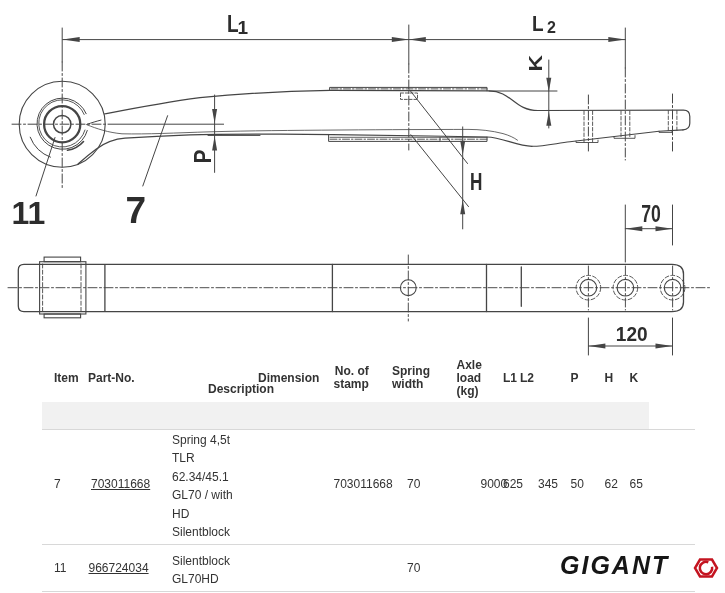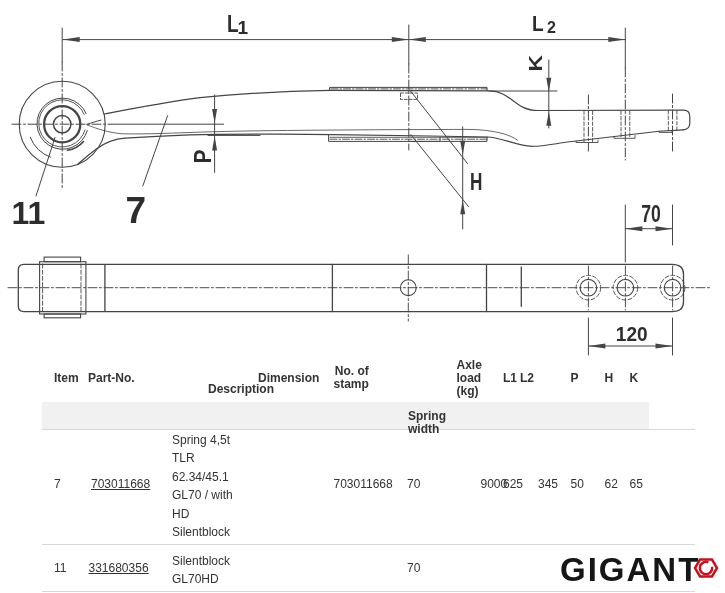--- a/index.html
+++ b/index.html
@@ -4,21 +4,21 @@
 <style>
   html,body{margin:0;padding:0;background:#fff;}
   #page{position:relative;width:725px;height:593px;background:#fff;overflow:hidden;
         font-family:"Liberation Sans",sans-serif;}
   .t{position:absolute;font-size:12px;line-height:13px;color:#333;white-space:pre;}
   .hd{font-weight:bold;}
   .lnk{text-decoration:underline;}
   .band{position:absolute;left:42px;top:402px;width:607px;height:27px;background:#f1f1f1;}
   .bline{position:absolute;background:#d8d8d8;height:1px;}
   #logo{position:absolute;left:560px;top:551px;color:#161616;font-weight:bold;
-        font-size:33px;letter-spacing:2px;}
+        font-size:25px;letter-spacing:2px;font-style:italic;}
 </style>
 </head>
 <body>
 <div id="page">
 <svg width="725" height="593" viewBox="0 0 725 593" style="position:absolute;left:0;top:0;" fill="none" stroke-linecap="round">
 <g stroke="#454545">
 
   <circle cx="62.2" cy="124.2" r="43" stroke-width="1.1"></circle>
 
   <path d="M 86.2,113.7 A 25.6,25.6 0 1 0 87.3,130.5" stroke-width="1"></path>
@@ -189,42 +189,42 @@
 <div class="band"></div>
 <div class="bline" style="left:42px;top:429px;width:653px;"></div>
 <div class="bline" style="left:42px;top:543.5px;width:653px;"></div>
 <div class="bline" style="left:42px;top:590.5px;width:653px;"></div>
 
 <div class="t hd" style="left:54px;top:371.5px;">Item</div>
 <div class="t hd" style="left:88px;top:371.5px;">Part-No.</div>
 <div class="t hd" style="left:172px;top:383px;margin-left:36px;">Description</div>
 <div class="t hd" style="left:258px;top:371.5px;">Dimension</div>
 <div class="t hd" style="left:333.5px;top:365px;text-align:right;">No. of<br>stamp</div>
-<div class="t hd" style="left:408px;top:365px;margin-top:45px;">Spring<br>width</div>
+<div class="t hd" style="left:392px;top:365px;">Spring<br>width</div>
 <div class="t hd" style="left:456.5px;top:358.5px;">Axle<br>load<br>(kg)</div>
 <div class="t hd" style="left:503px;top:371.5px;">L1</div>
 <div class="t hd" style="left:520px;top:371.5px;text-align:center;">L2</div>
 <div class="t hd" style="left:570.5px;top:371.5px;">P</div>
 <div class="t hd" style="left:604.5px;top:371.5px;">H</div>
 <div class="t hd" style="left:629.5px;top:371.5px;">K</div>
 
 <div class="t" style="left:54px;top:477.5px;">7</div>
 <div class="t lnk" style="left:91px;top:477.5px;">703011668</div>
 <div class="t" style="left:172px;top:431px;line-height:18.4px;">Spring 4,5t<br>TLR<br>62.34/45.1<br>GL70 / with<br>HD<br>Silentblock</div>
 <div class="t" style="left:333.5px;top:477.5px;">703011668</div>
 <div class="t" style="left:407px;top:477.5px;">70</div>
 <div class="t" style="left:456.5px;top:477.5px;margin-left:24px;">9000</div>
 <div class="t" style="left:503px;top:477.5px;">625</div>
 <div class="t" style="left:538px;top:477.5px;text-align:center;">345</div>
 <div class="t" style="left:570.5px;top:477.5px;">50</div>
 <div class="t" style="left:604.5px;top:477.5px;">62</div>
 <div class="t" style="left:629.5px;top:477.5px;">65</div>
 
 <div class="t" style="left:54px;top:561.5px;">11</div>
-<div class="t lnk" style="left:88.5px;top:561.5px;">331680356</div>
+<div class="t lnk" style="left:88.5px;top:561.5px;">966724034</div>
 <div class="t" style="left:172px;top:553px;line-height:17.5px;">Silentblock<br>GL70HD</div>
 <div class="t" style="left:407px;top:561.5px;">70</div>
 
 <div id="logo">GIGANT</div>
 <svg width="26" height="24" viewBox="0 0 26 24" style="position:absolute;left:693px;top:557px;">
   <path d="M 7,2.5 L 19,2.5 L 24,11 L 19,19.5 L 7,19.5 L 2,11 Z" stroke="#c41420" stroke-width="2.5" fill="none"></path>
   <path d="M 19.06,9.71 A 6.2,6.2 0 1 1 15.32,5.25" stroke="#c41420" stroke-width="2.5" fill="none"></path>
 </svg>
 </div>
 

